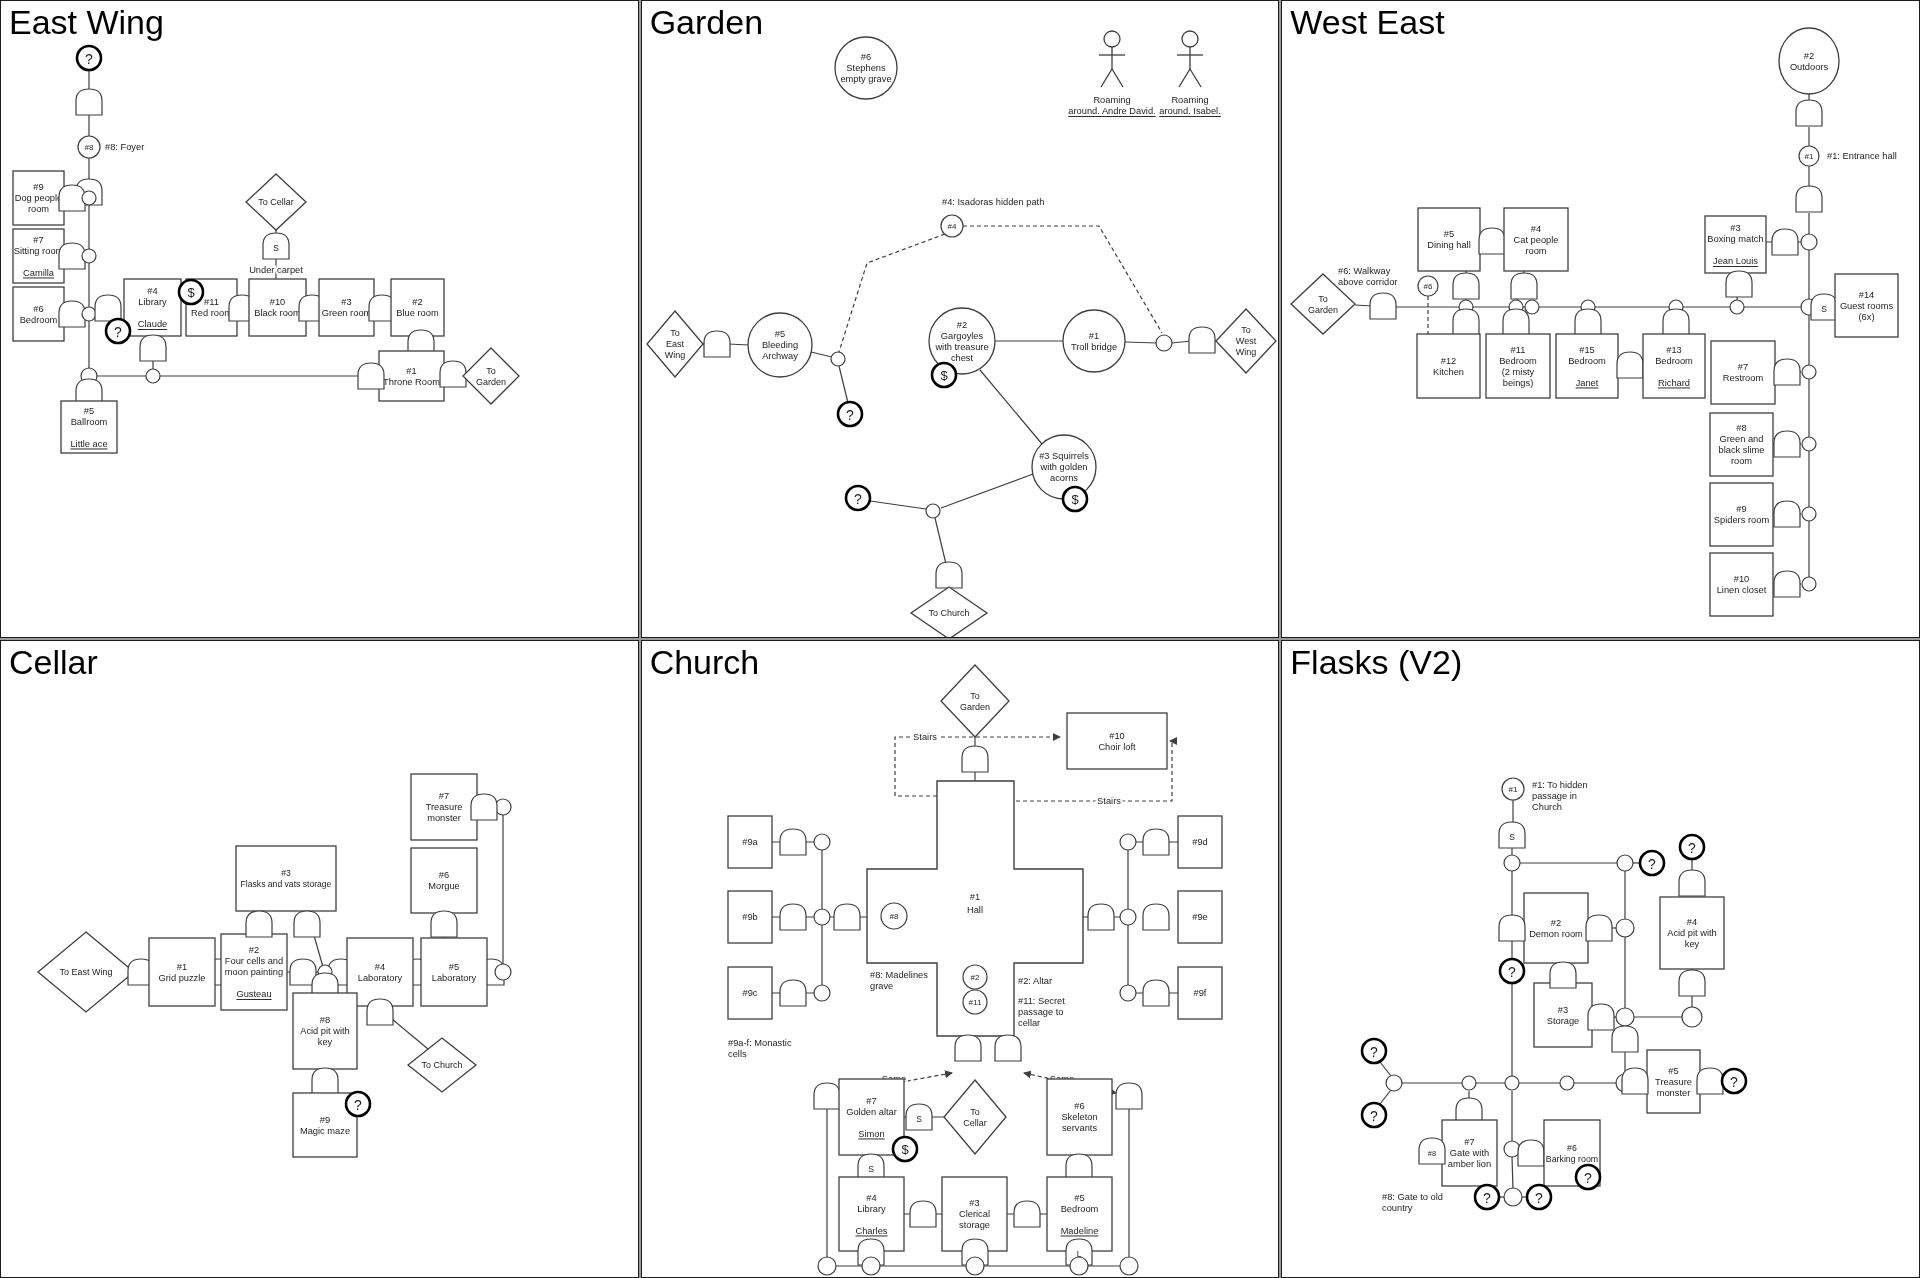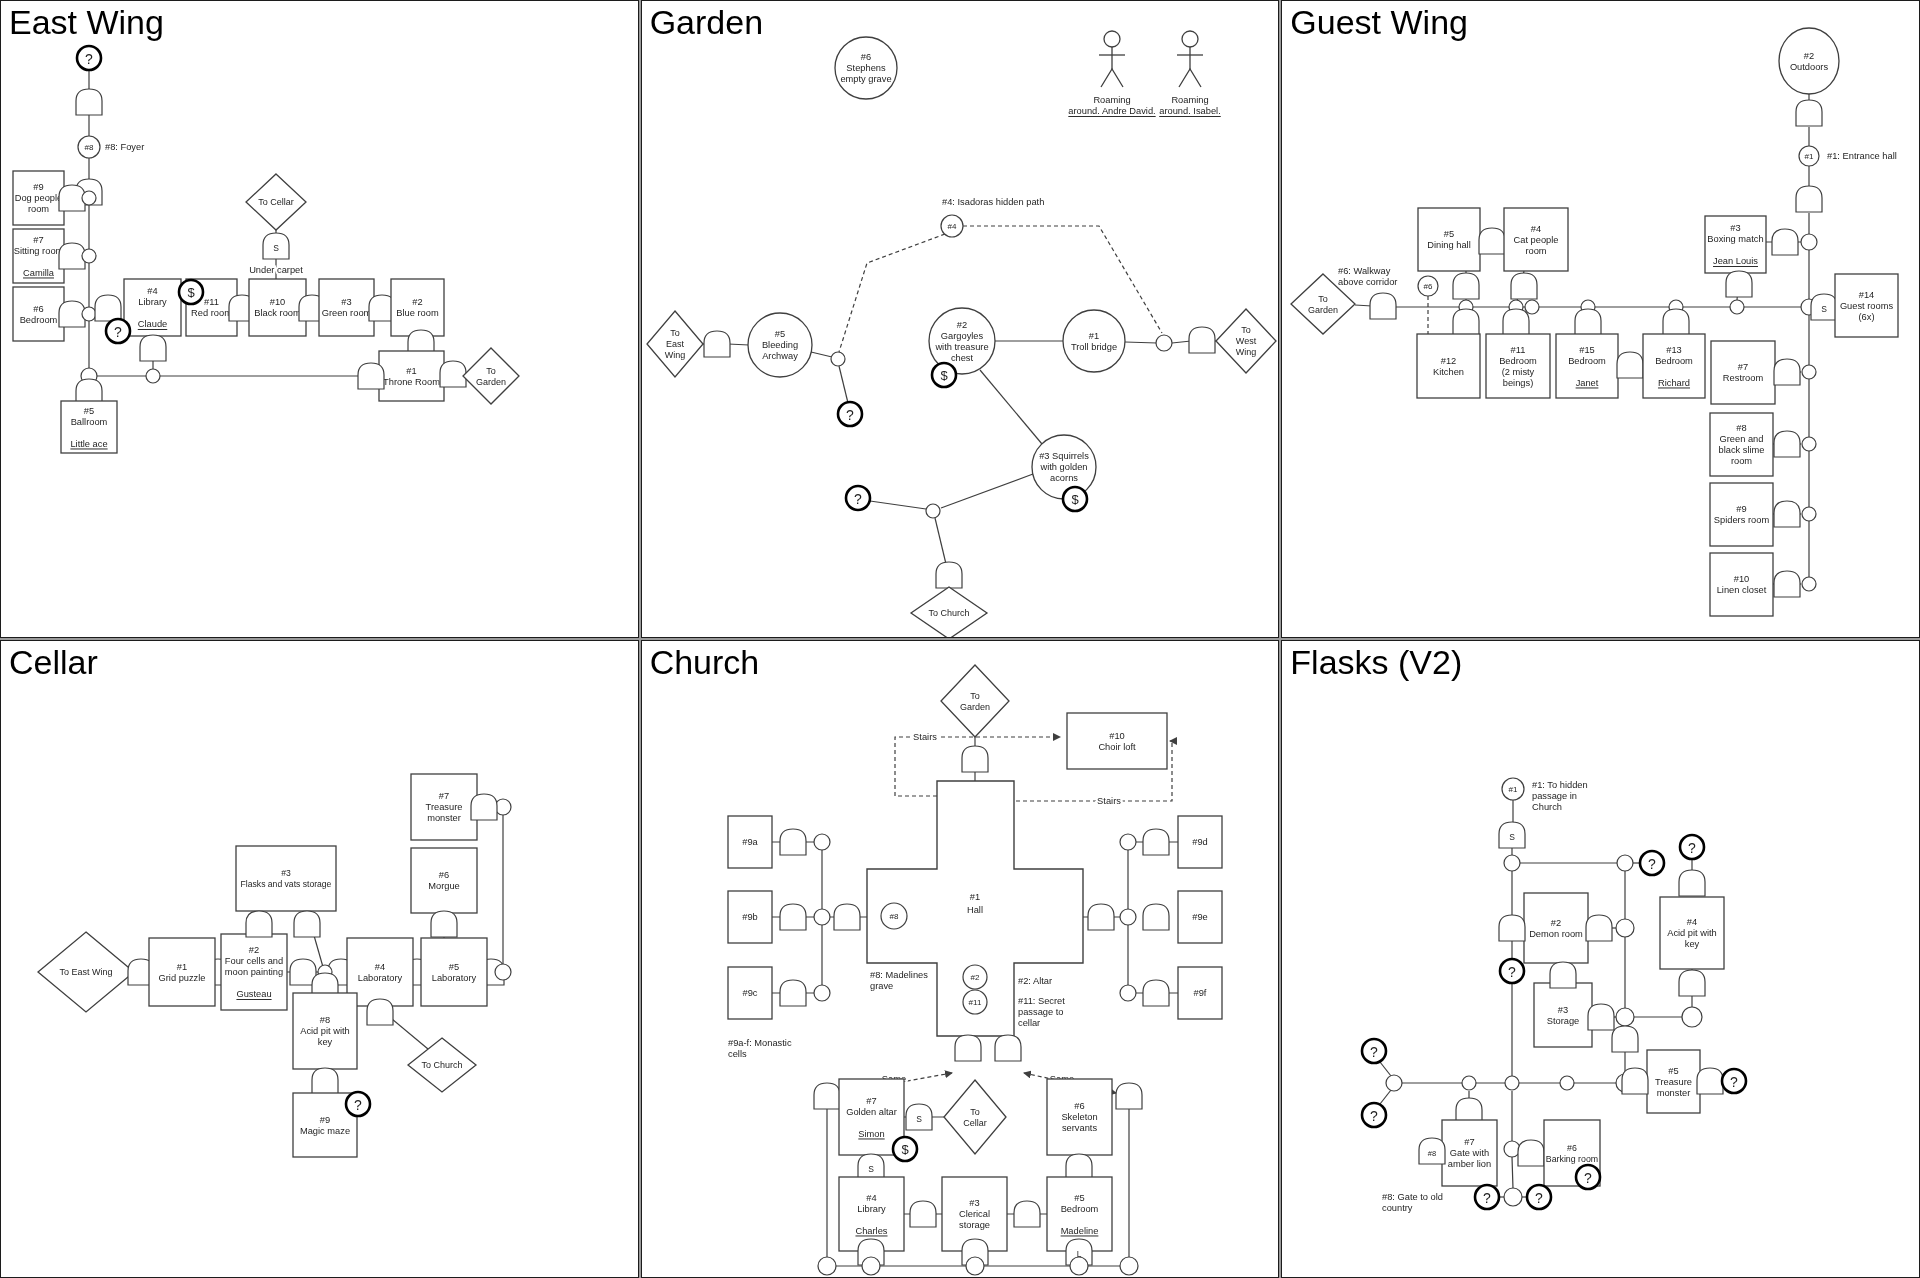--- a/index.html
+++ b/index.html
@@ -190,21 +190,21 @@
         <text x="433" y="498.5" text-anchor="middle" dominant-baseline="central" font-size="13">$</text>
         <circle cx="216" cy="497" r="12" fill="#fff" stroke="#000" stroke-width="2.6"></circle>
         <text x="216" y="497.5" text-anchor="middle" dominant-baseline="central" font-size="14">?</text>
         <circle cx="291" cy="510" r="7" fill="#fff" stroke="#3f3f3f" stroke-width="1.2"></circle>
         <path d="M 294,587 L 294,573 Q 294,561 307,561 Q 320,561 320,573 L 320,587 Z" fill="#fff" stroke="#3f3f3f" stroke-width="1.2"></path>
         <polygon points="307,586 345,612 307,638 269,612" fill="#fff" stroke="#3f3f3f" stroke-width="1.3"></polygon>
         <text x="307" y="612" text-anchor="middle" dominant-baseline="central" font-size="9">To Church</text>
       </svg>
   </div>
   <div class="cell">
-    <div class="ptitle">Guest Wing</div>
+    <div class="ptitle">West East</div>
     <svg viewBox="0 0 638 636" width="638" height="636">
         <defs>
           <marker id="arr2" markerWidth="9" markerHeight="8" refX="7" refY="4" orient="auto-start-reverse" markerUnits="userSpaceOnUse">
             <path d="M0,0 L8,4 L0,8 Z" fill="#3f3f3f"></path>
           </marker>
         </defs>
         <polyline points="527,93 527,100" fill="none" stroke="#3f3f3f" stroke-width="1.2"></polyline>
         <polyline points="527,126 527,145" fill="none" stroke="#3f3f3f" stroke-width="1.2"></polyline>
         <polyline points="527,165 527,186" fill="none" stroke="#3f3f3f" stroke-width="1.2"></polyline>
         <polyline points="527,212 527,583" fill="none" stroke="#3f3f3f" stroke-width="1.2"></polyline>

